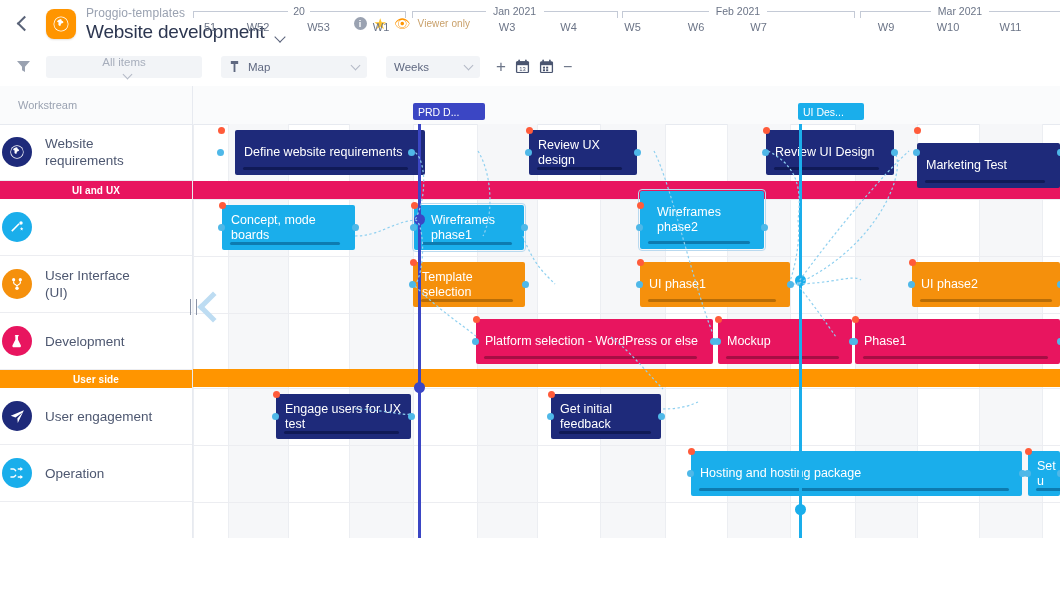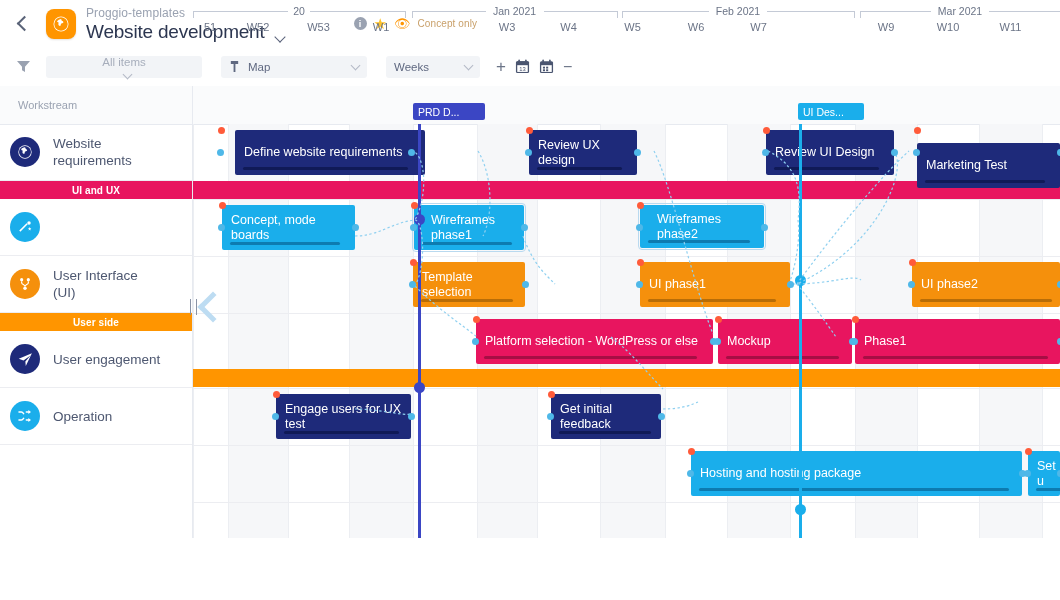--- a/index.html
+++ b/index.html
@@ -63,21 +63,21 @@
   .wk{position:absolute;top:21px;height:15px;font-size:11px;color:#6b7487;text-align:center;}
 
   .mstone{position:absolute;top:20px;height:17px;border-radius:2px;color:#fff;font-size:10.5px;
           display:flex;align-items:center;padding:0 5px;white-space:nowrap;cursor:pointer;}
   .mstone.prd{background:#3b46c4;}
   .mstone.uid{background:#1aaeeb;}
 
   
   .sidebar{position:absolute;left:0;top:124px;width:192px;}
   .srow{position:relative;display:flex;align-items:center;border-bottom:1px solid #ecedf1;
-        box-sizing:border-box;padding-left:10px;cursor:pointer;}
+        box-sizing:border-box;padding-left:2px;cursor:pointer;}
   .srow .ic{width:30px;height:30px;border-radius:50%;display:flex;align-items:center;
             justify-content:center;margin-right:13px;flex:0 0 auto;color:#fff;}
   .srow .nm{font-size:13.5px;color:#4d5770;line-height:17px;}
   .band{position:relative;height:18px;display:flex;align-items:center;justify-content:center;
         color:#fff;font-size:10px;font-weight:bold;letter-spacing:.1px;box-sizing:border-box;}
   .band.ux{background:#e8155f;}
   .band.us{background:#ff9500;}
 
   
   .chart{position:absolute;left:193px;top:124px;width:867px;height:414px;overflow:hidden;}
@@ -139,21 +139,21 @@
       <div class="tmpl">Proggio-templates</div>
       <div class="title-row">
         <div class="proj-title">Website development</div>
         <div class="title-chev"></div>
       </div>
     </div>
     <div class="meta">
       <div class="info-dot">i</div>
       <div class="star">★</div>
       <div class="eye">👁</div>
-      <div class="viewer">Concept only</div>
+      <div class="viewer">Viewer only</div>
     </div>
   </div>
 
   <div class="toolbar">
     <div class="filter-ico">
       <svg width="15" height="13" viewBox="0 0 16 14" aria-hidden="true">
         <path d="M1 1h14l-5.4 6.2V13L6.4 11V7.2z" fill="#9aa2b1"></path>
       </svg>
     </div>
     <div class="sel w1">
@@ -269,20 +269,28 @@
       <div class="srow" style="height: 57px;">
         <div class="ic" style="background: rgb(245, 144, 12); color: rgb(245, 144, 12);">
           <svg width="16" height="16" viewBox="0 0 24 24">
             <circle cx="7" cy="5.5" r="2.4" fill="#fff"></circle>
             <circle cx="17" cy="5.5" r="2.4" fill="#fff"></circle>
             <circle cx="12" cy="18.5" r="2.6" fill="#fff"></circle>
             <path d="M7 8v2c0 3 5 2.6 5 5.8M17 8v2c0 3-5 2.6-5 5.8" stroke="#fff" stroke-width="1.8" fill="none"></path>
           </svg>
         </div>
         <div class="nm" style="width: 110px;">User Interface (UI)</div>
+      </div>
+      <div class="srow" style="height: 57px;">
+        <div class="ic" style="background: rgb(232, 21, 95); color: rgb(232, 21, 95);">
+          <svg width="16" height="16" viewBox="0 0 24 24">
+            <path d="M9.5 3h5v2h-1v5.2l4.2 8.1c.8 1.5-.3 3.2-2 3.2H7.3c-1.7 0-2.8-1.7-2-3.2l4.2-8.1V5h-1z" fill="#fff"></path>
+          </svg>
+        </div>
+        <div class="nm" style="width: 110px;">Development</div>
       </div>
       <div class="band us" style="background: rgb(255, 149, 0);">
         <span>User side</span>
       </div>
       <div class="srow" style="height: 57px;">
         <div class="ic" style="background: rgb(30, 42, 122); color: rgb(30, 42, 122);">
           <svg width="17" height="17" viewBox="0 0 24 24">
             <path d="M21 3L2.5 11l6.6 2.4L19 6.2l-7.2 8.6.6 6.2z" fill="#fff"></path>
           </svg>
         </div>
@@ -392,21 +400,21 @@
         <div class="pt" style="left: 26px; top: 78px;"></div>
         <div class="hdl" style="left: 25px; top: 100px;"></div>
         <div class="hdl" style="left: 159px; top: 100px;"></div>
         <div class="bar cyan sel" style="left: 221px; top: 81px; width: 110px; height: 45px;">
           <div class="lbl">Wireframes phase1</div>
           <div class="prog" style="width: 90px;"></div>
         </div>
         <div class="pt" style="left: 218px; top: 78px;"></div>
         <div class="hdl" style="left: 217px; top: 100px;"></div>
         <div class="hdl" style="left: 328px; top: 100px;"></div>
-        <div class="bar cyan sel" style="left: 447px; top: 81px; width: 124px; height: 43px;">
+        <div class="bar cyan sel" style="left: 447px; top: 67px; width: 124px; height: 58px;">
           <div class="lbl">Wireframes phase2</div>
           <div class="prog" style="width: 102px;"></div>
         </div>
         <div class="pt" style="left: 444px; top: 78px;"></div>
         <div class="hdl" style="left: 443px; top: 100px;"></div>
         <div class="hdl" style="left: 568px; top: 100px;"></div>
         <div class="bar orange" style="left: 220px; top: 138px; width: 112px; height: 45px;">
           <div class="lbl">Template selection</div>
           <div class="prog" style="width: 92px;"></div>
         </div>

